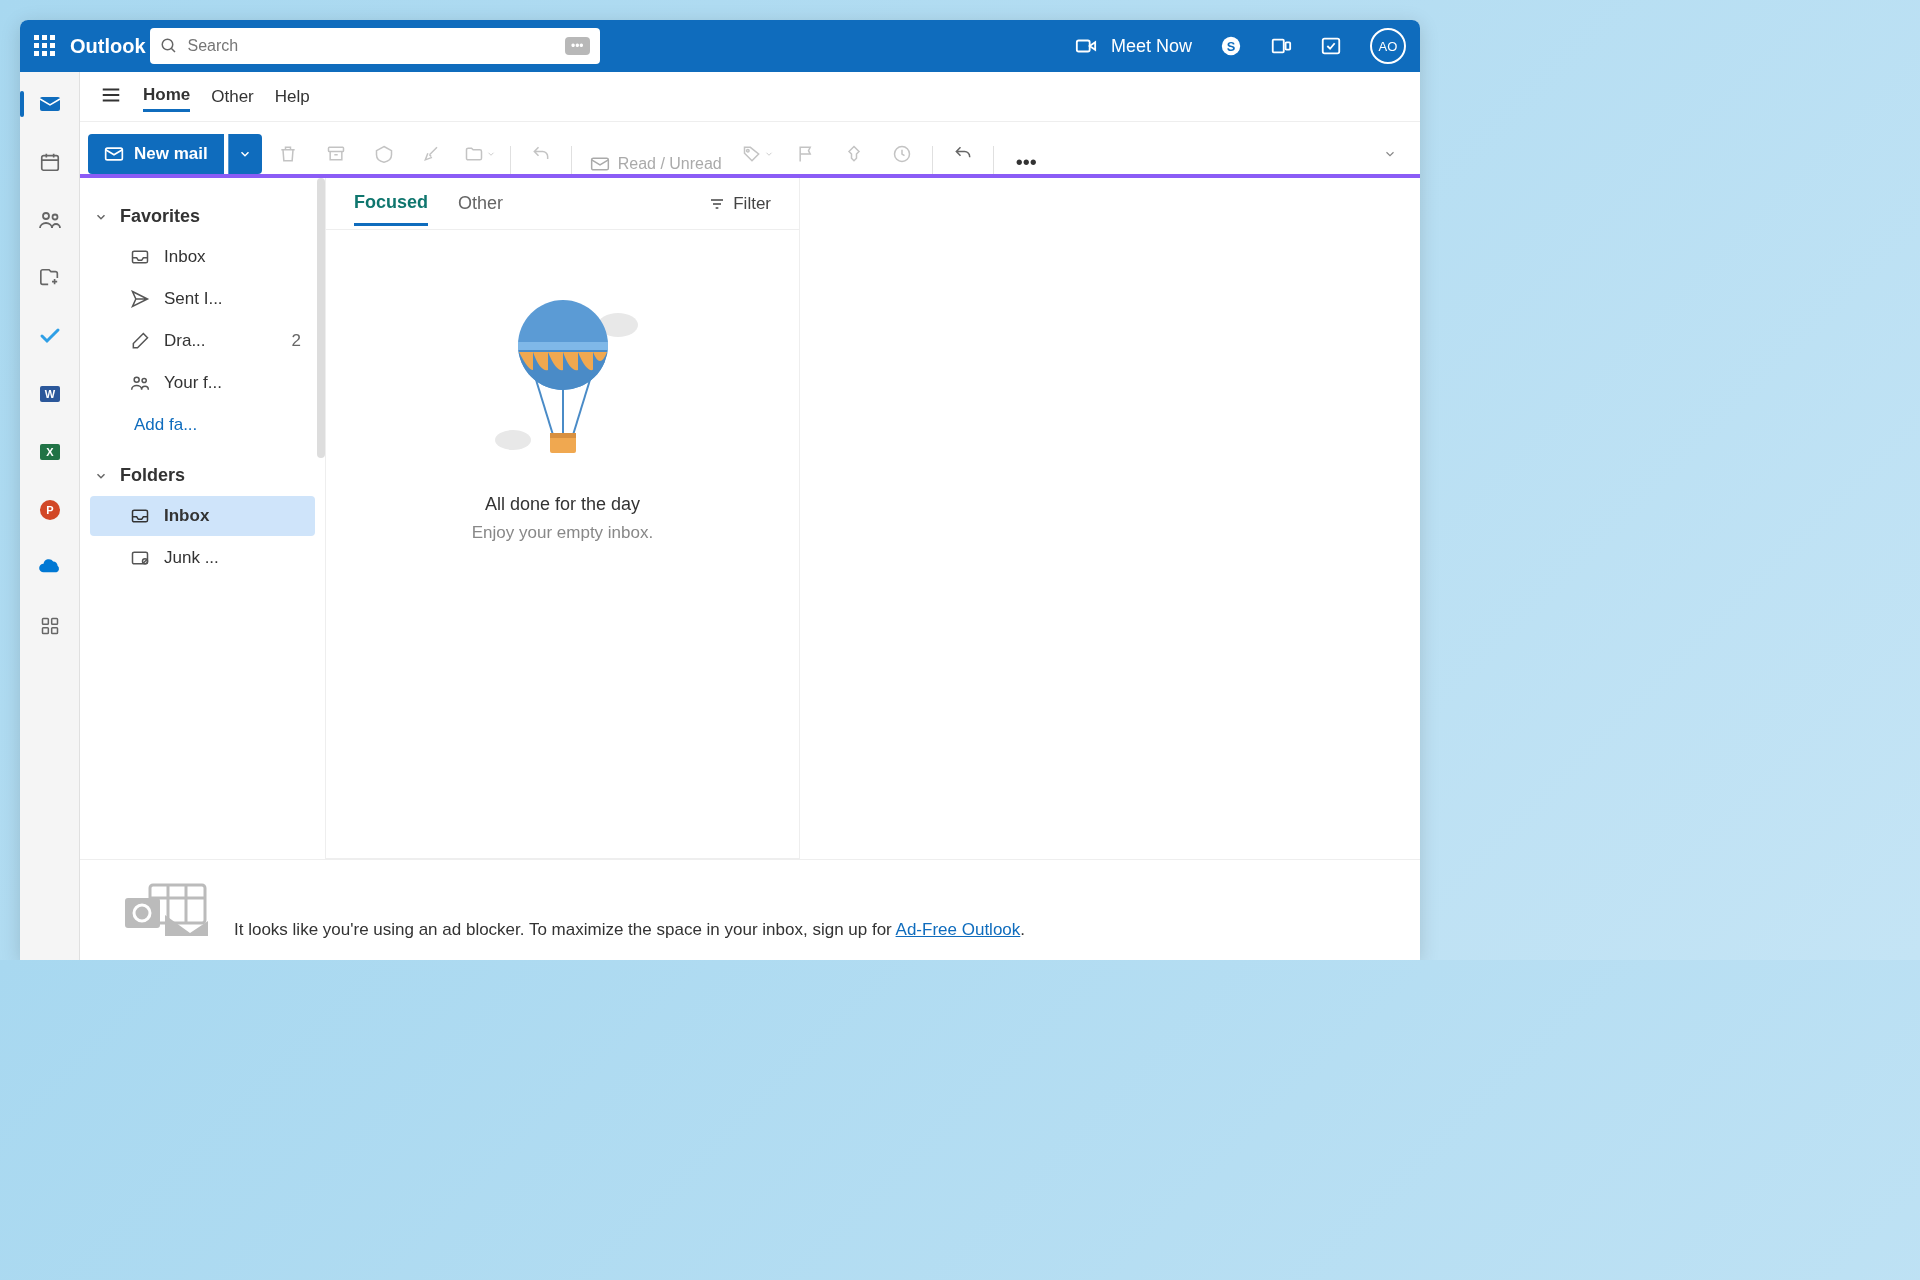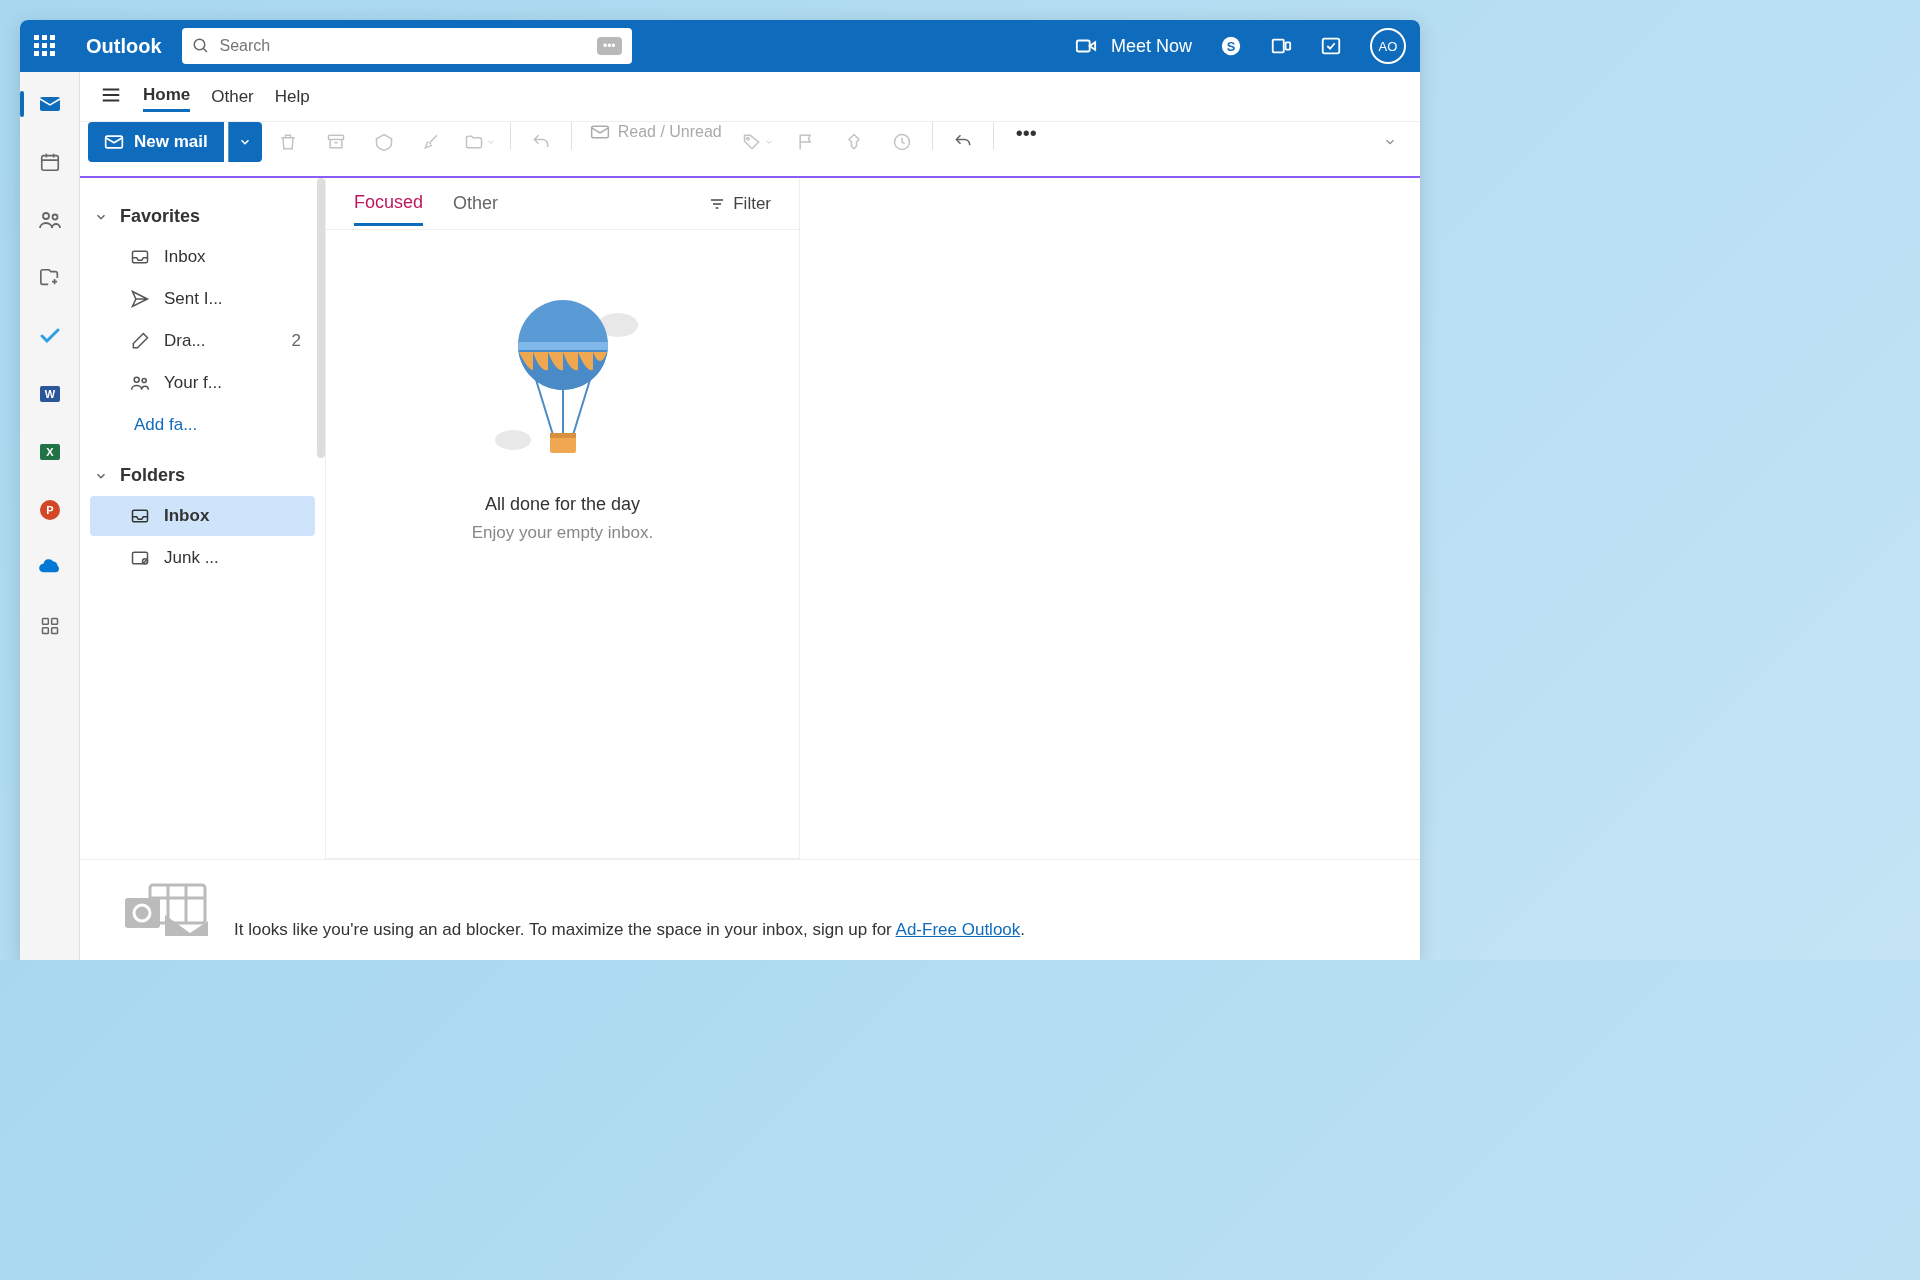--- a/index.html
+++ b/index.html
@@ -1,18 +1,18 @@
 <!DOCTYPE html>
 <html><head>
 <meta charset="utf-8">
 <style>
 * { box-sizing: border-box; margin: 0; padding: 0; font-family: 'Segoe UI', Arial, sans-serif; }
 body { background: linear-gradient(135deg, #a8d8f0, #c4e4f5); width: 1440px; height: 960px; overflow: hidden; padding: 20px 20px 0 20px; }
 .window { background: #fff; width: 100%; height: 100%; border-radius: 8px 8px 0 0; overflow: hidden; display: flex; flex-direction: column; box-shadow: 0 4px 20px rgba(0,0,0,0.15); }
-.titlebar { background: #0f6cbd; height: 52px; display: flex; align-items: center; padding: 0 14px; color: #fff; gap: 20px; }
+.titlebar { background: #0f6cbd; height: 52px; display: flex; align-items: center; padding: 0 14px; color: #fff; gap: 4px; }
 .waffle { width: 22px; height: 22px; display: grid; grid-template-columns: repeat(3, 5px); grid-template-rows: repeat(3, 5px); gap: 3px; cursor: pointer; }
 .waffle span { background: #fff; width: 5px; height: 5px; }
 .app-title { font-size: 20px; font-weight: 600; margin-left: 10px; }
 .search-wrap { flex: 0 0 auto; }
 .search { background: #fff; width: 450px; height: 36px; border-radius: 4px; display: flex; align-items: center; padding: 0 10px; gap: 10px; }
 .search svg { color: #666; }
 .search input { border: none; outline: none; flex: 1; font-size: 16px; color: #444; }
 .search .badge { background: #b8b8b8; color: #fff; border-radius: 4px; padding: 2px 6px; font-size: 12px; }
 .tb-spacer { flex: 1; }
 .tb-right { display: flex; align-items: center; gap: 28px; }
@@ -21,41 +21,41 @@
 .avatar { width: 36px; height: 36px; border-radius: 50%; border: 2px solid #fff; display: flex; align-items: center; justify-content: center; font-size: 13px; cursor: pointer; }
 .body { flex: 1; display: flex; overflow: hidden; }
 .apprail { width: 60px; background: #f5f5f5; border-right: 1px solid #e0e0e0; display: flex; flex-direction: column; align-items: center; padding-top: 18px; gap: 30px; }
 .apprail-item { width: 28px; height: 28px; display: flex; align-items: center; justify-content: center; cursor: pointer; position: relative; }
 .apprail-item.active::before { content: ''; position: absolute; left: -16px; width: 4px; height: 26px; background: #0f6cbd; border-radius: 2px; }
 .main { flex: 1; display: flex; flex-direction: column; overflow: hidden; }
 .ribbon-tabs { height: 50px; display: flex; align-items: center; gap: 21px; padding: 0 20px; border-bottom: 1px solid #eee; }
 .ham { cursor: pointer; }
 .rtab { font-size: 17px; color: #333; cursor: pointer; padding: 4px 0; }
 .rtab.active { font-weight: 600; border-bottom: 3px solid #0f6cbd; }
-.toolbar { height: 56px; display: flex; align-items: flex-start; padding: 0 8px; gap: 4px; border-bottom: 2px solid #8b5cf6; }
+.toolbar { height: 56px; display: flex; align-items: flex-end; padding: 0 8px; gap: 4px; border-bottom: 4px solid #8b5cf6; }
 .newmail { background: #0f6cbd; color: #fff; height: 40px; border-radius: 4px 0 0 4px; display: flex; align-items: center; padding: 0 16px; gap: 10px; font-size: 17px; font-weight: 600; cursor: pointer; border: none; }
 .newmail-dd { background: #0f6cbd; color: #fff; height: 40px; width: 34px; border-radius: 0 4px 4px 0; border: none; border-left: 1px solid rgba(255,255,255,0.3); cursor: pointer; display: flex; align-items: center; justify-content: center; }
 .tbtn { width: 44px; height: 40px; display: flex; align-items: center; justify-content: center; cursor: pointer; color: #888; border-radius: 4px; }
 .tbtn.disabled { opacity: 0.5; }
 .tdiv { width: 1px; height: 28px; background: #e0e0e0; margin: 0 4px; }
 .readunread { display: flex; align-items: center; gap: 8px; color: #aaa; font-size: 16px; padding: 0 10px; cursor: pointer; }
 .more { font-size: 20px; color: #333; cursor: pointer; padding: 0 14px; }
 .content { flex: 1; display: flex; overflow: hidden; }
 .nav { width: 245px; padding: 14px 0 0 0; overflow-y: auto; position: relative; }
 .nav-scrollbar { position: absolute; right: 0; top: 0; width: 8px; height: 280px; background: #ddd; border-radius: 4px; }
 .nav-section { padding: 6px 0; }
 .nav-header { display: flex; align-items: center; gap: 12px; padding: 8px 14px; font-size: 18px; font-weight: 600; color: #333; cursor: pointer; }
 .nav-item { display: flex; align-items: center; gap: 14px; padding: 10px 14px 10px 40px; font-size: 17px; color: #333; cursor: pointer; border-radius: 4px; margin: 2px 10px; }
 .nav-item.selected { background: #cfe4fa; font-weight: 600; }
 .nav-item .count { margin-left: auto; color: #666; }
 .nav-link { color: #0f6cbd; padding: 10px 14px 10px 54px; font-size: 17px; cursor: pointer; }
 .msglist { width: 475px; border: 1px solid #eee; border-top: none; background: #fff; display: flex; flex-direction: column; }
 .msg-tabs { height: 52px; display: flex; align-items: center; padding: 0 28px; border-bottom: 1px solid #eee; }
 .msg-tab { font-size: 18px; color: #666; padding: 10px 0; margin-right: 30px; cursor: pointer; }
-.msg-tab.active { font-weight: 400; color: #be185d; border-bottom: 3px solid #0f6cbd; }
+.msg-tab.active { font-weight: 700; color: #0f766e; border-bottom: 3px solid #0f6cbd; }
 .filter { margin-left: auto; display: flex; align-items: center; gap: 8px; color: #444; font-size: 17px; cursor: pointer; }
 .empty { flex: 1; display: flex; flex-direction: column; align-items: center; justify-content: flex-start; padding-top: 60px; }
 .balloon-wrap { margin-bottom: 20px; position: relative; }
 .empty h3 { font-size: 18px; color: #333; margin-bottom: 8px; font-weight: 400; }
 .empty p { font-size: 17px; color: #888; }
 .footer { background: #fff; padding: 20px 40px; display: flex; align-items: flex-end; gap: 24px; font-size: 17px; color: #333; border-top: 1px solid #eee; }
 .footer a { color: #0f6cbd; text-decoration: underline; cursor: pointer; }
 .chevron { display: inline-block; }
 </style>
 </head>

